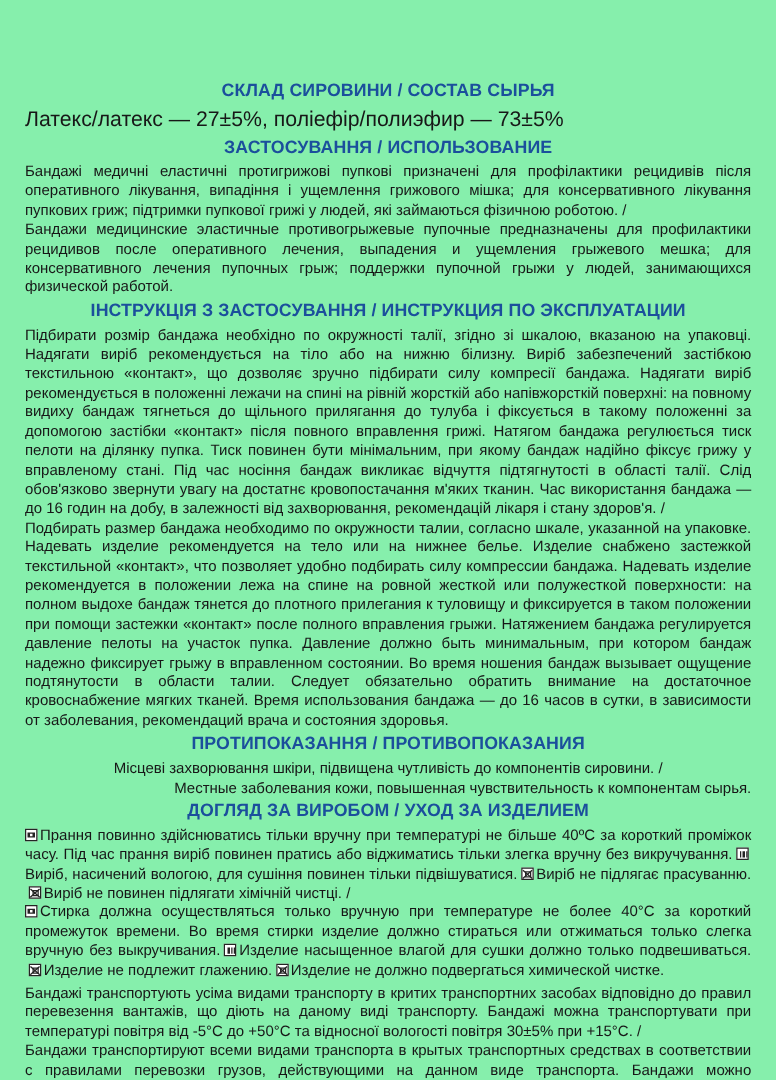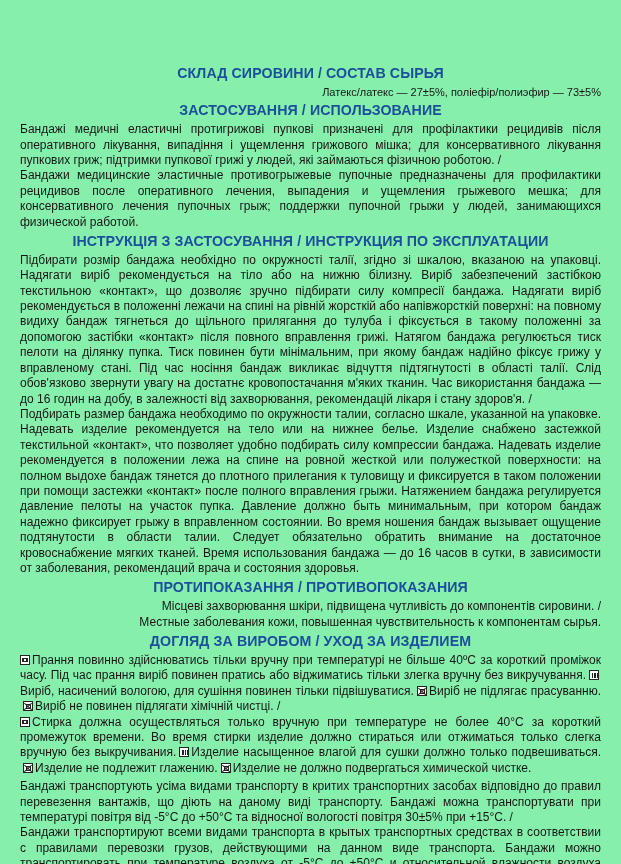--- a/index.html
+++ b/index.html
@@ -36,22 +36,22 @@
     letter-spacing: 0.1px;
     line-height: 1.12;
     margin: 0;
     padding: 0;
     white-space: nowrap;
   }
   .h-top {
     padding-top: 66px;
   }
   .sub-line {
-    text-align: right;
-    font-size: 11px;
+    text-align: left;
+    font-size: 17px;
     line-height: 1.3;
     color: #171717;
     margin: 0;
     padding-top: 3px;
   }
   .body-text {
     font-size: 12px;
     line-height: 1.285;
     text-align: justify;
     color: #171717;
@@ -120,21 +120,21 @@
 
     <div class="section-heading gap-before-head">ЗАСТОСУВАННЯ / ИСПОЛЬЗОВАНИЕ</div>
     <div class="body-text first">Бандажі медичні еластичні протигрижові пупкові призначені для профілактики рецидивів після оперативного лікування, випадіння і ущемлення грижового мішка; для консервативного лікування пупкових гриж; підтримки пупкової грижі у людей, які займаються фізичною роботою. /</div>
     <div class="body-text">Бандажи медицинские эластичные противогрыжевые пупочные предназначены для профилактики рецидивов после оперативного лечения, выпадения и ущемления грыжевого мешка; для консервативного лечения пупочных грыж; поддержки пупочной грыжи у людей, занимающихся физической работой.</div>
 
     <div class="section-heading gap-before-head">ІНСТРУКЦІЯ З ЗАСТОСУВАННЯ / ИНСТРУКЦИЯ ПО ЭКСПЛУАТАЦИИ</div>
     <div class="body-text first">Підбирати розмір бандажа необхідно по окружності талії, згідно зі шкалою, вказаною на упаковці. Надягати виріб рекомендується на тіло або на нижню білизну. Виріб забезпечений застібкою текстильною «контакт», що дозволяє зручно підбирати силу компресії бандажа. Надягати виріб рекомендується в положенні лежачи на спині на рівній жорсткій або напівжорсткій поверхні: на повному видиху бандаж тягнеться до щільного прилягання до тулуба і фіксується в такому положенні за допомогою застібки «контакт» після повного вправлення грижі. Натягом бандажа регулюється тиск пелоти на ділянку пупка. Тиск повинен бути мінімальним, при якому бандаж надійно фіксує грижу у вправленому стані. Під час носіння бандаж викликає відчуття підтягнутості в області талії. Слід обов'язково звернути увагу на достатнє кровопостачання м'яких тканин. Час використання бандажа — до 16 годин на добу, в залежності від захворювання, рекомендацій лікаря і стану здоров'я. /</div>
     <div class="body-text">Подбирать размер бандажа необходимо по окружности талии, согласно шкале, указанной на упаковке. Надевать изделие рекомендуется на тело или на нижнее белье. Изделие снабжено застежкой текстильной «контакт», что позволяет удобно подбирать силу компрессии бандажа. Надевать изделие рекомендуется в положении лежа на спине на ровной жесткой или полужесткой поверхности: на полном выдохе бандаж тянется до плотного прилегания к туловищу и фиксируется в таком положении при помощи застежки «контакт» после полного вправления грыжи. Натяжением бандажа регулируется давление пелоты на участок пупка. Давление должно быть минимальным, при котором бандаж надежно фиксирует грыжу в вправленном состоянии. Во время ношения бандаж вызывает ощущение подтянутости в области талии. Следует обязательно обратить внимание на достаточное кровоснабжение мягких тканей. Время использования бандажа — до 16 часов в сутки, в зависимости от заболевания, рекомендаций врача и состояния здоровья.</div>
 
     <div class="section-heading gap-before-head">ПРОТИПОКАЗАННЯ / ПРОТИВОПОКАЗАНИЯ</div>
-    <div class="body-text first" style="text-align:right">Місцеві захворювання шкіри, підвищена чутливість до компонентів сировини. /</div>
+    <div class="body-text first" style="text-align:center">Місцеві захворювання шкіри, підвищена чутливість до компонентів сировини. /</div>
     <div class="body-text" style="text-align:right">Местные заболевания кожи, повышенная чувствительность к компонентам сырья.</div>
 
     <div class="section-heading gap-before-head">ДОГЛЯД ЗА ВИРОБОМ / УХОД ЗА ИЗДЕЛИЕМ</div>
 
     <div class="body-text first"><span class="care-sym sym-handwash"><i class="blob"></i><i class="notch"></i></span><span>Прання повинно здійснюватись тільки вручну при температурі не більше 40ºС за короткий проміжок часу. Під час прання виріб повинен пратись або віджиматись тільки злегка вручну без викручування.</span><span class="care-sym sym-drip" style="margin-left:3px"><i class="bar1"></i><i class="bar2"></i><i class="bar3"></i></span><span>Виріб, насичений вологою, для сушіння повинен тільки підвішуватися.</span><span class="care-sym sym-x" style="margin-left:3px"><i class="inner"></i><i class="d1"></i><i class="d2"></i></span><span>Виріб не підлягає прасуванню.</span><span class="care-sym sym-x" style="margin-left:3px"><i class="inner"></i><i class="d1"></i><i class="d2"></i></span><span>Виріб не повинен підлягати хімічній чистці. /</span></div>
 
     <div class="body-text"><span class="care-sym sym-handwash"><i class="blob"></i><i class="notch"></i></span><span>Стирка должна осуществляться только вручную при температуре не более 40°С за короткий промежуток времени. Во время стирки изделие должно стираться или отжиматься только слегка вручную без выкручивания.</span><span class="care-sym sym-drip" style="margin-left:3px"><i class="bar1"></i><i class="bar2"></i><i class="bar3"></i></span><span>Изделие насыщенное влагой для сушки должно только подвешиваться.</span><span class="care-sym sym-x" style="margin-left:3px"><i class="inner"></i><i class="d1"></i><i class="d2"></i></span><span>Изделие не подлежит глажению.</span><span class="care-sym sym-x" style="margin-left:3px"><i class="inner"></i><i class="d1"></i><i class="d2"></i></span><span>Изделие не должно подвергаться химической чистке.</span></div>
 
     <div class="body-text first">Бандажі транспортують усіма видами транспорту в критих транспортних засобах відповідно до правил перевезення вантажів, що діють на даному виді транспорту. Бандажі можна транспортувати при температурі повітря від -5°С до +50°С та відносної вологості повітря 30±5% при +15°С. /</div>
     <div class="body-text">Бандажи транспортируют всеми видами транспорта в крытых транспортных средствах в соответствии с правилами перевозки грузов, действующими на данном виде транспорта. Бандажи можно транспортировать при температуре воздуха от -5°С до +50°С и относительной влажности воздуха 75±5% при +15°С.</div>

